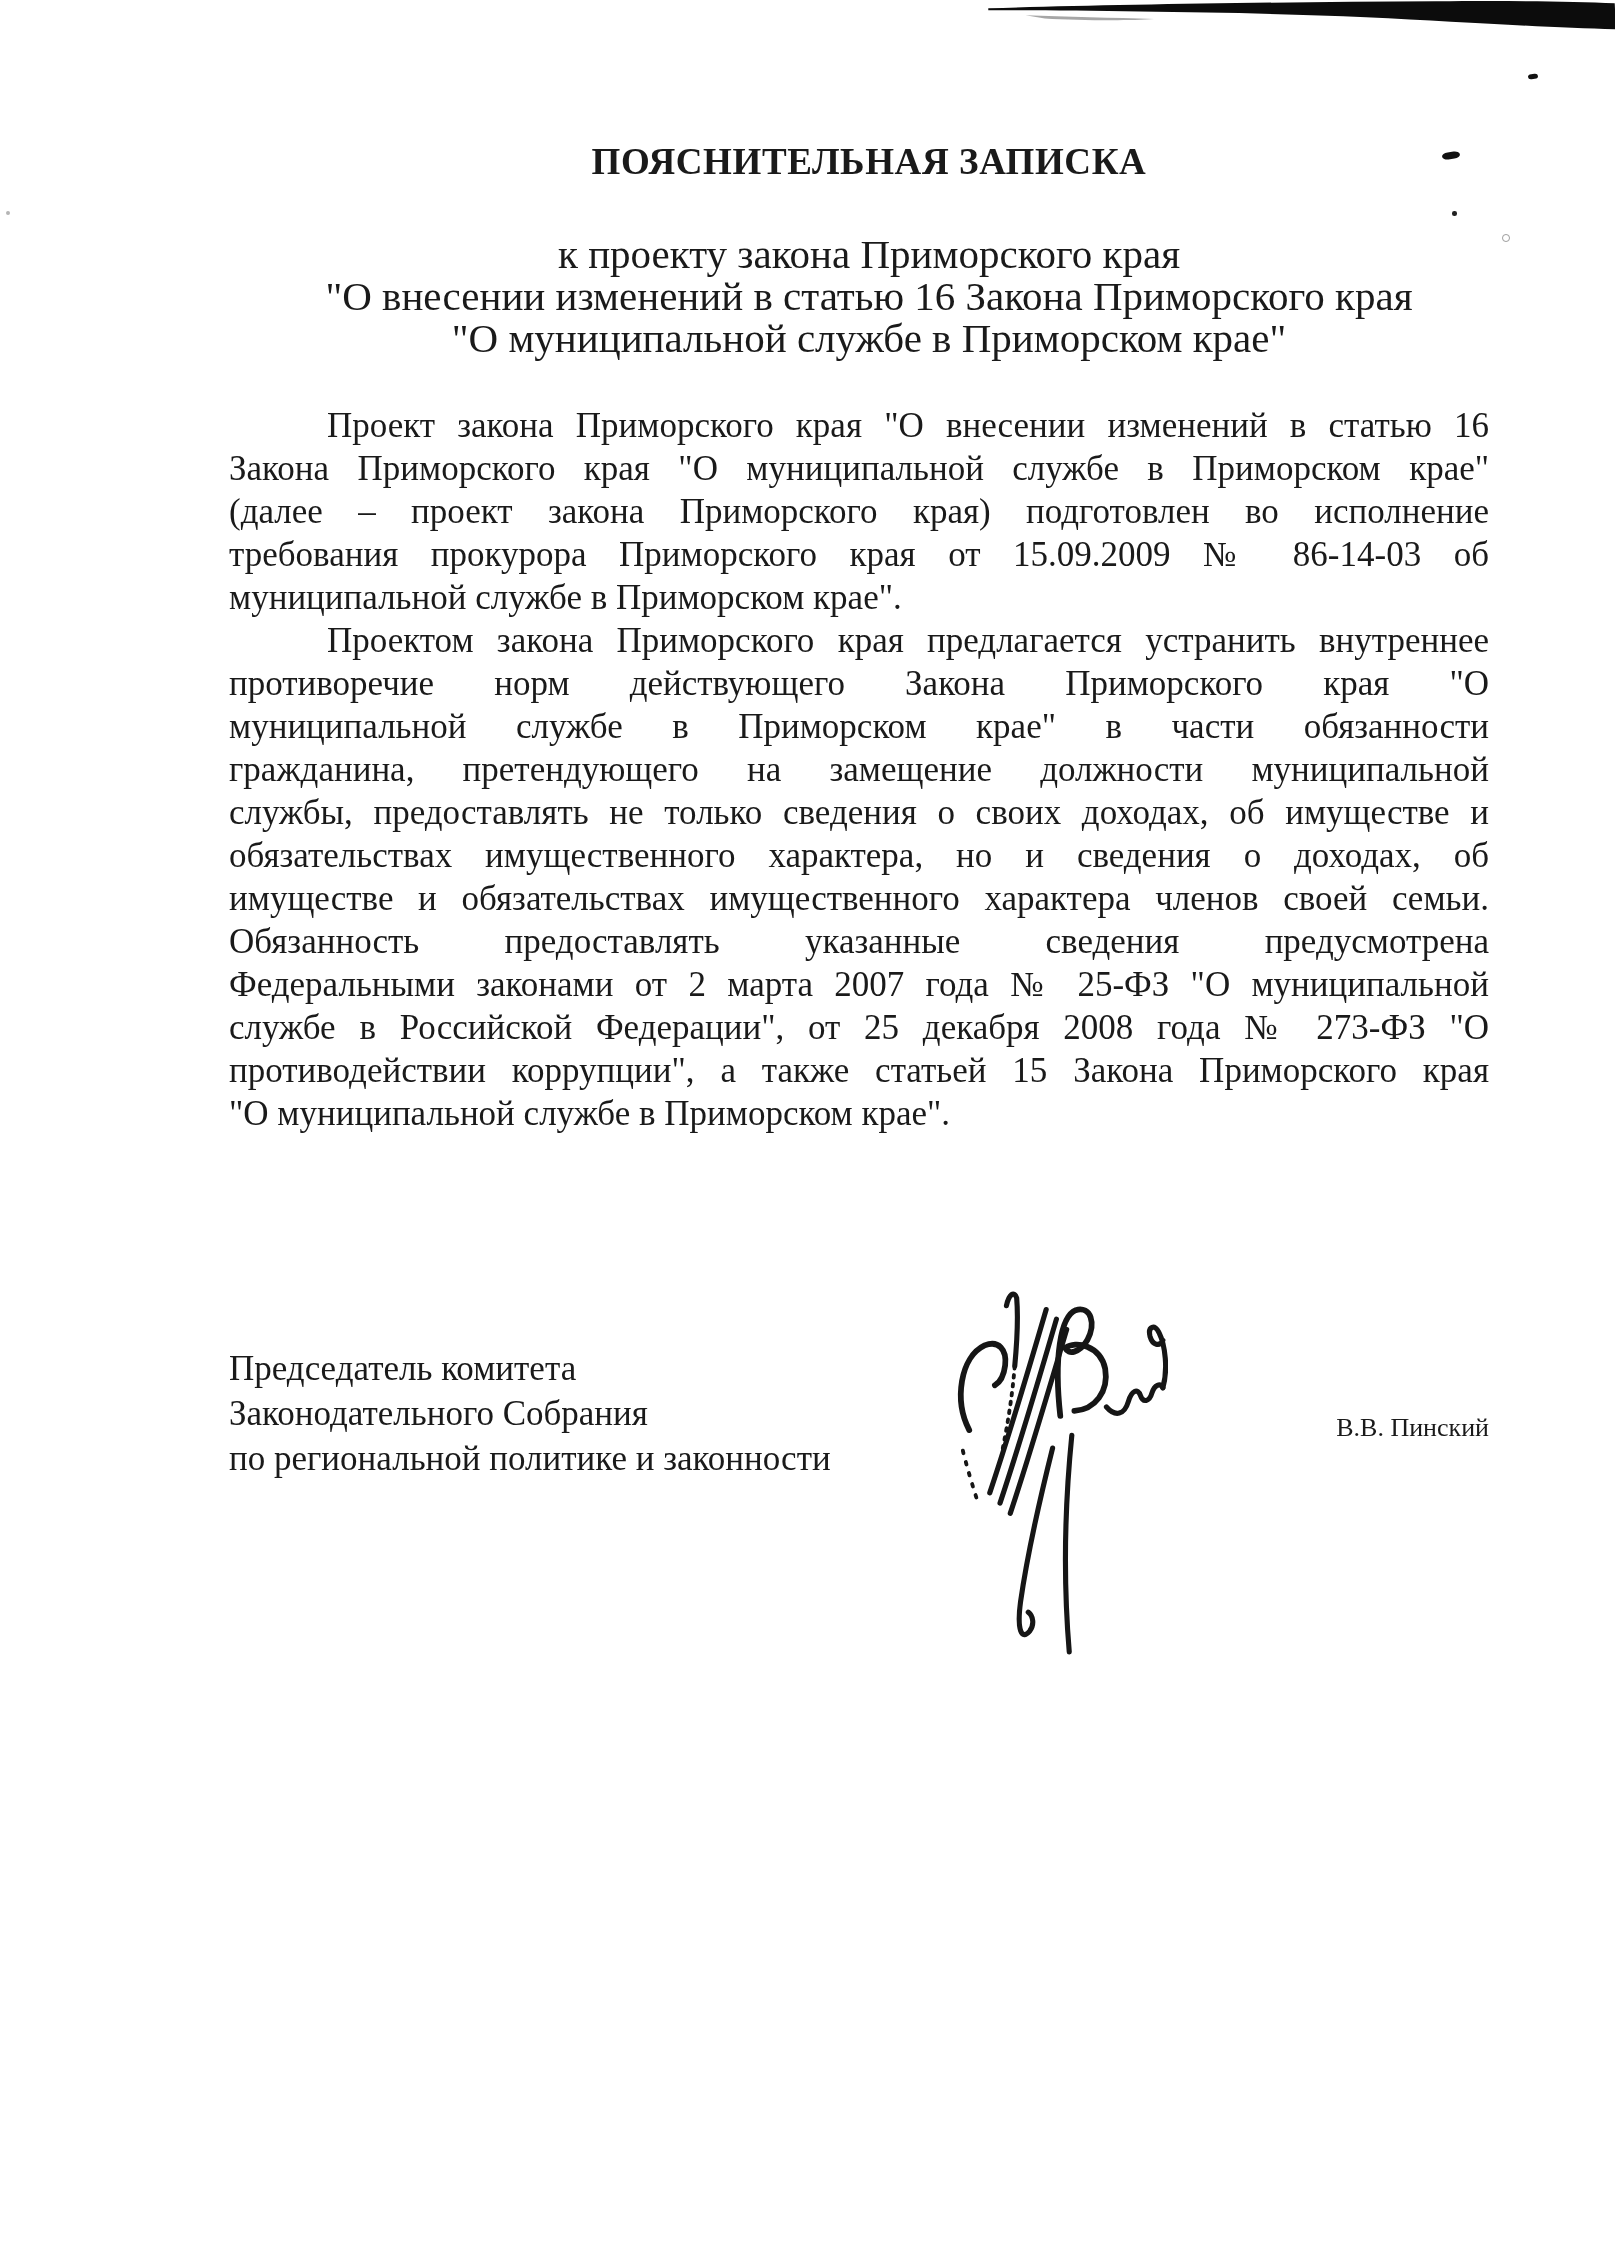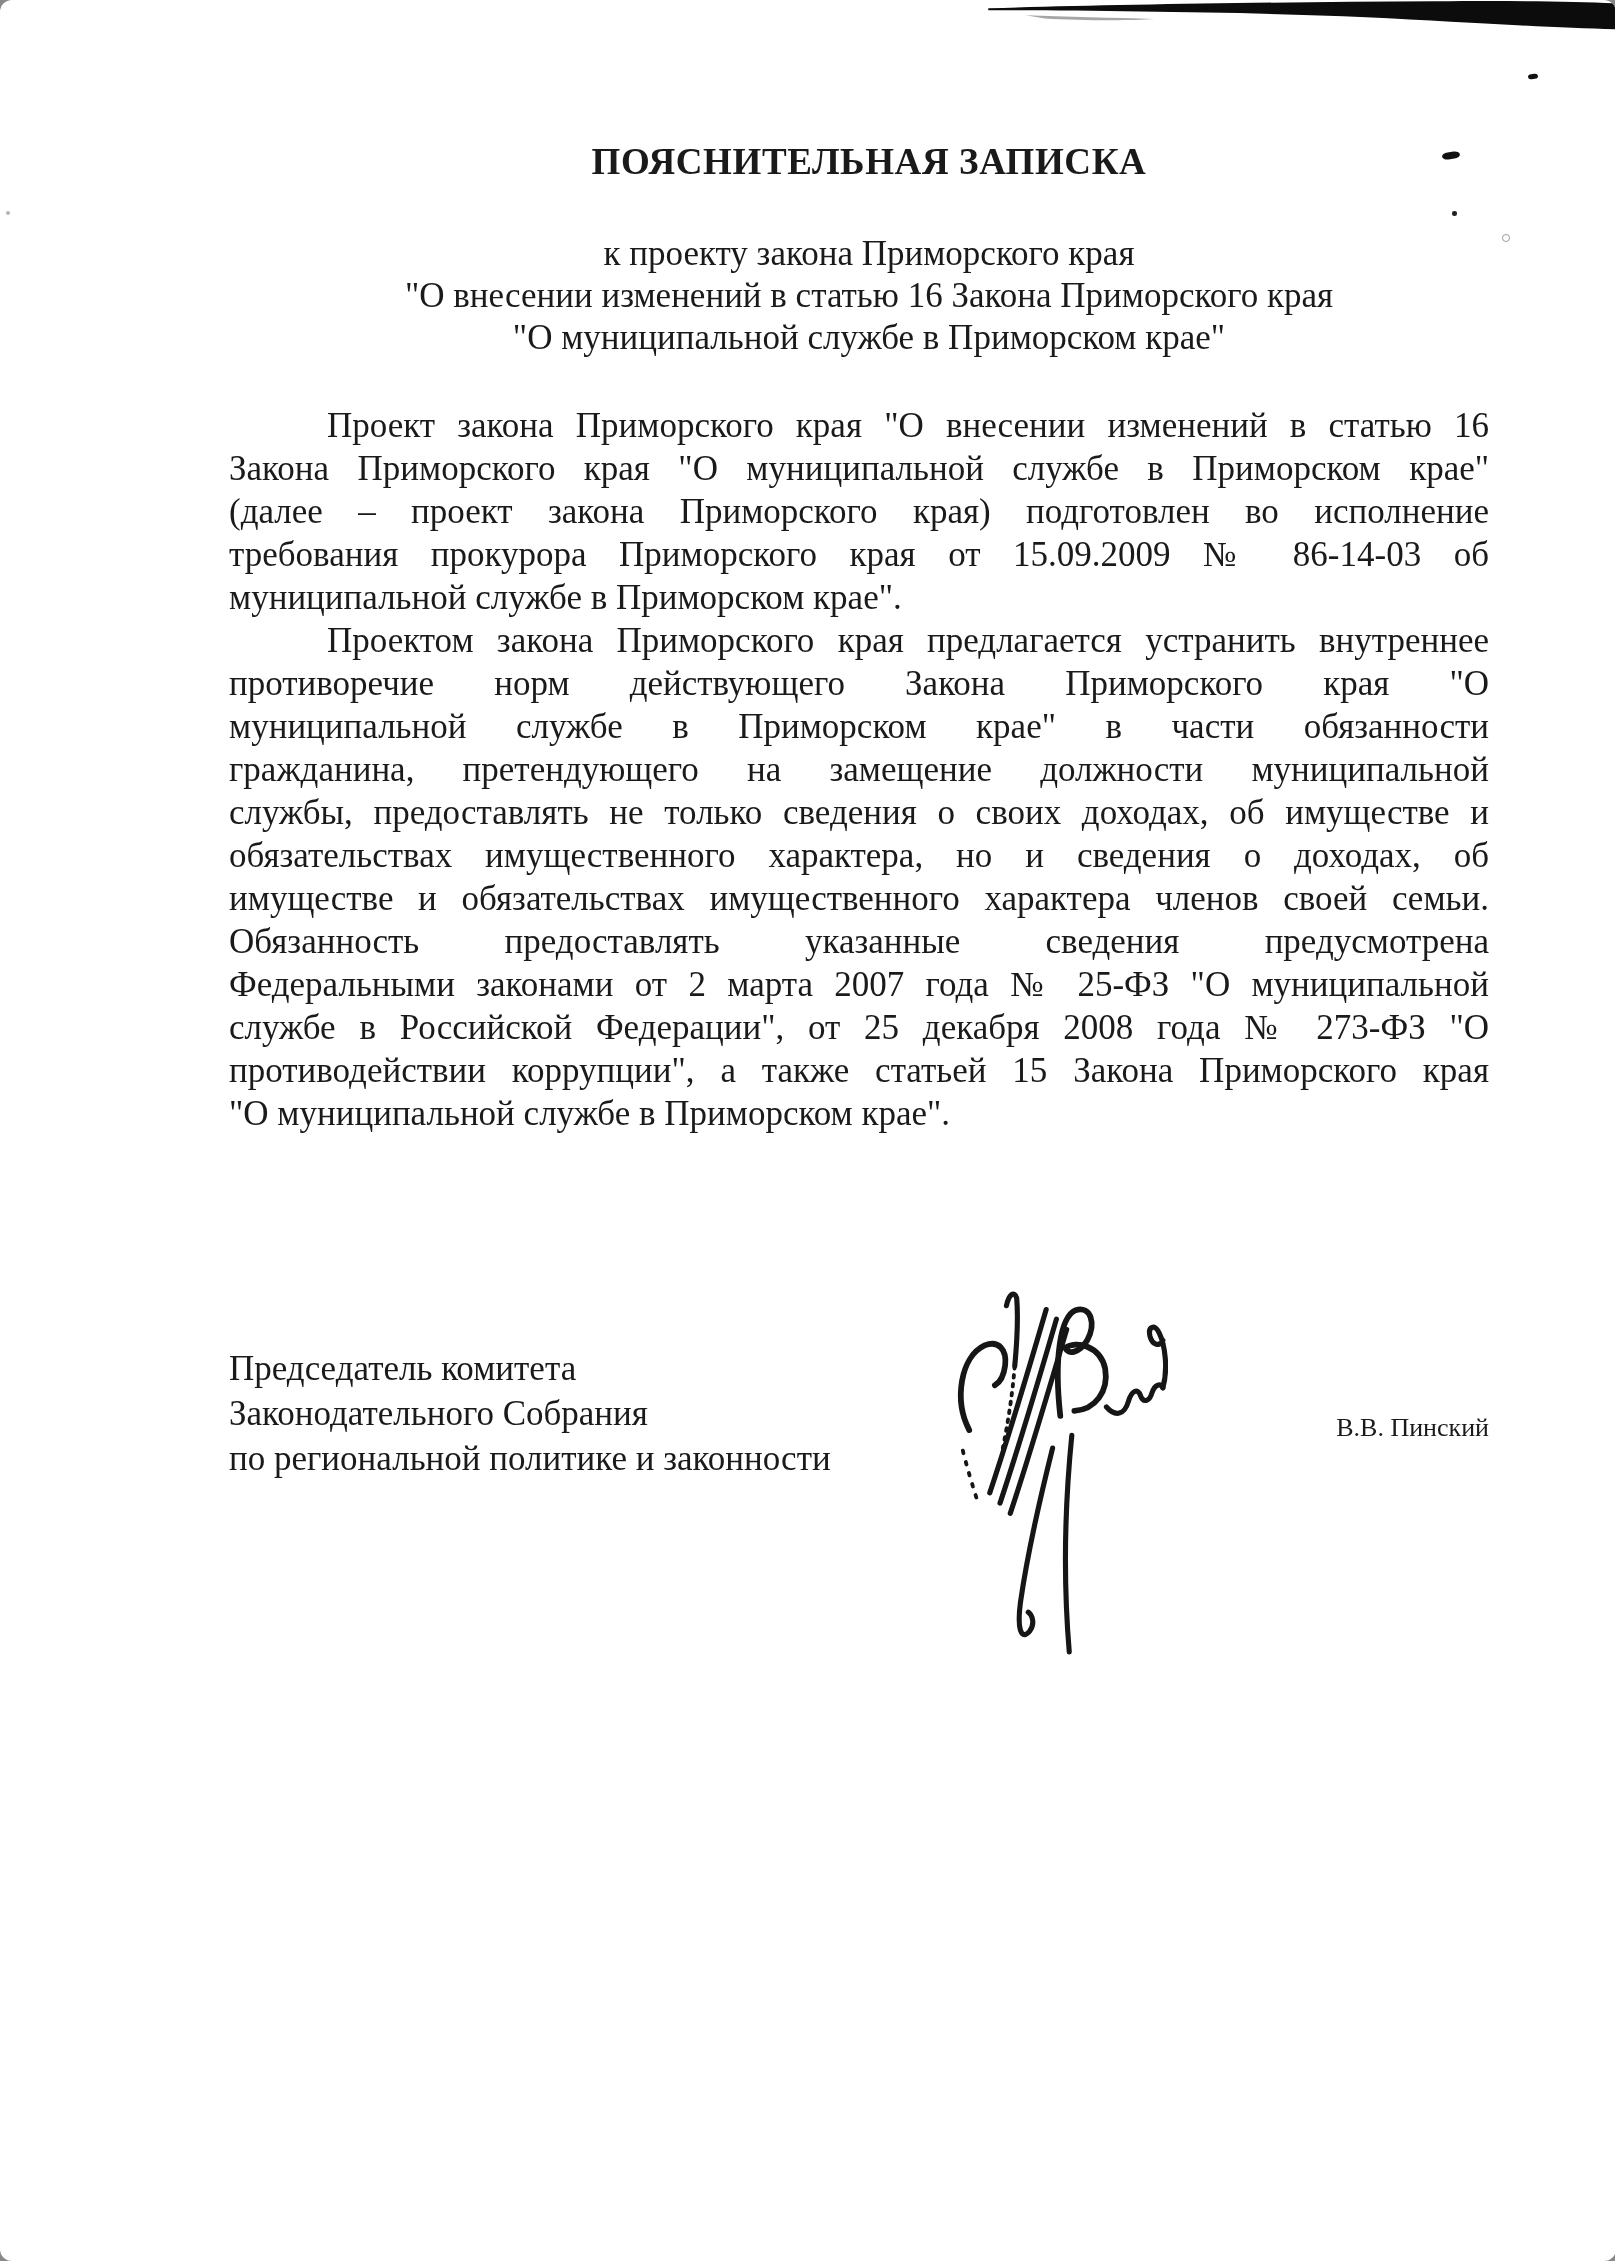--- a/index.html
+++ b/index.html
@@ -4,37 +4,36 @@
 <style>
   html,body{margin:0;padding:0;background:#888;}
   .page{
     position:relative;
     width:1616px;height:2261px;
     margin:0 auto;
     background:#ffffff;
     font-family:"Liberation Serif","DejaVu Serif",serif;
     color:#1a1a1a;
     overflow:hidden;
-    border-radius:12px;
   }
   
   .streak-svg{position:absolute;left:987px;top:0;width:629px;height:33px;}
   
   .speck{position:absolute;background:#222;border-radius:50%;}
   .speck-dash{position:absolute;background:#111;border-radius:40%/60%;}
   .speck-ring{position:absolute;border:1.3px solid #9a9a9a;border-radius:50%;background:transparent;}
 
   .doc-title{
     position:absolute;left:239px;top:141px;width:1260px;
     text-align:center;font-size:37px;font-weight:bold;letter-spacing:0.6px;
     line-height:42px;white-space:nowrap;
   }
   .doc-subtitle{
     position:absolute;left:239px;top:233px;width:1260px;
-    text-align:center;font-size:35px;line-height:42px;
+    text-align:center;font-size:41px;line-height:42px;
   }
   .doc-body{
     position:absolute;left:229px;top:404px;width:1260px;
     font-size:35px;line-height:43px;
   }
   .bline{height:43px;white-space:nowrap;}
   .bline.j{text-align:justify;text-align-last:justify;white-space:normal;}
   .bline.l{text-align:left;}
   .bline.ind{text-indent:98px;}
 

